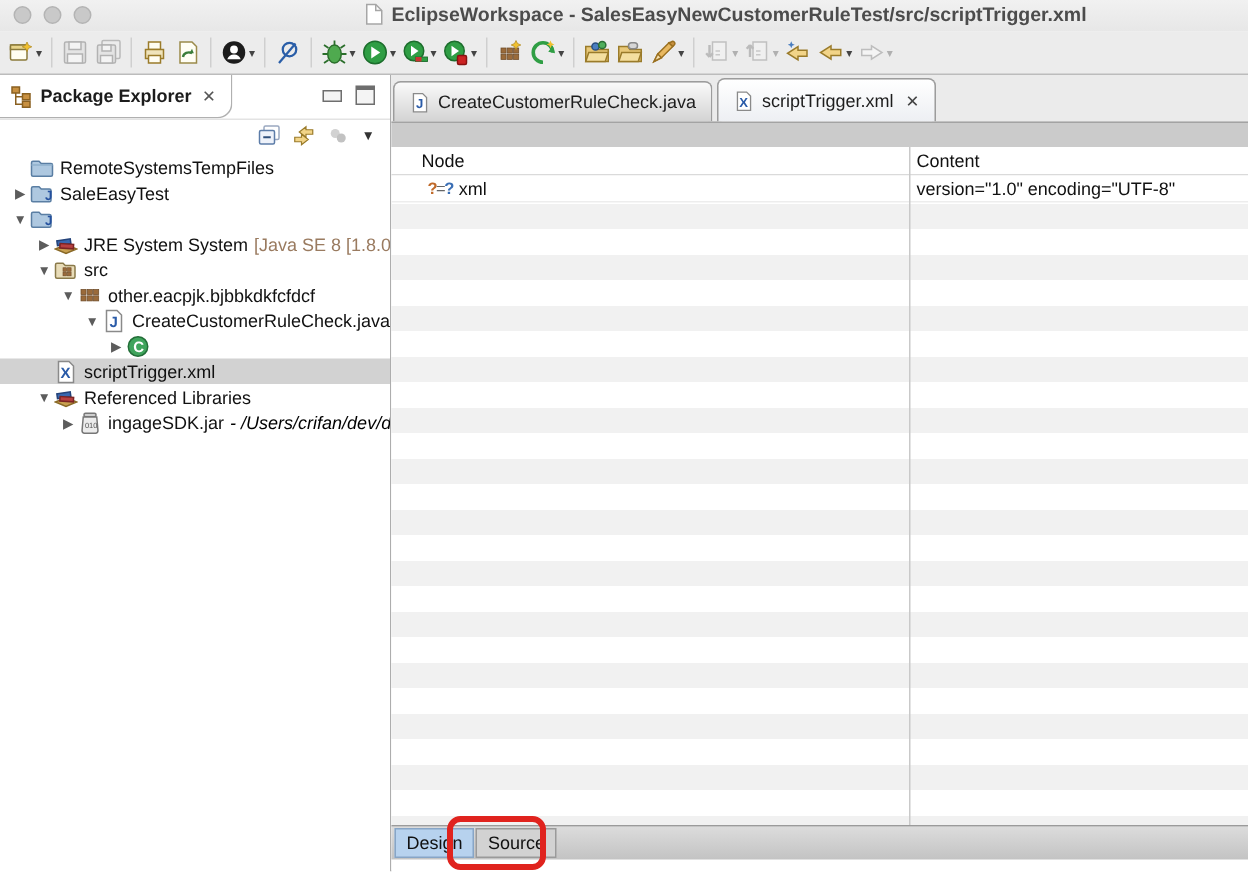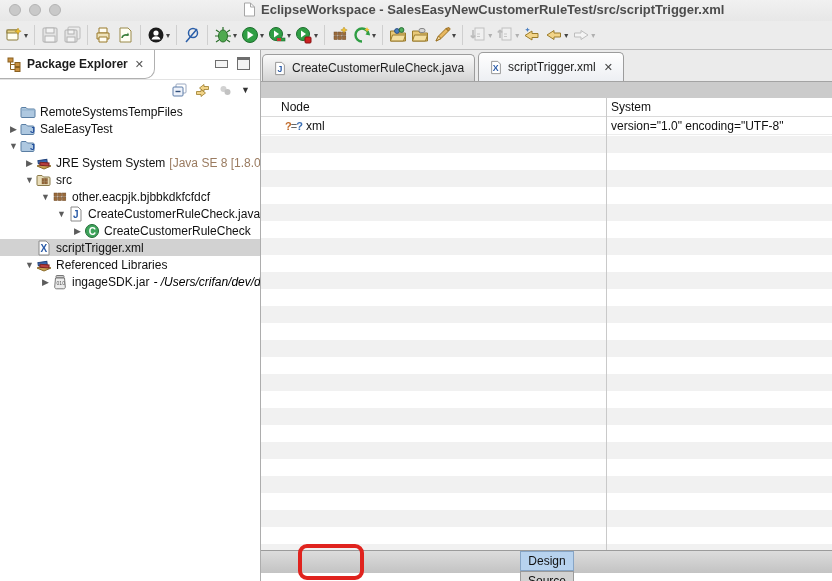--- a/index.html
+++ b/index.html
@@ -69,21 +69,21 @@
   .trow { height:18px; display:flex; align-items:center; font-size:12px; color:#111; border-bottom:1px solid #ededed; position:relative; background:#fff; }
   .nodecell { margin-left:24px; display:flex; align-items:center; gap:4px; }
   .pi-icon { font-weight:bold; font-size:11px; letter-spacing:-1px; }
   .pi-q1 { color:#c06a2a; } .pi-eq { color:#666; font-weight:normal; } .pi-q2 { color:#3b6fb5; }
   .contentcell { position:absolute; left:350px; }
   .stripes { position:absolute; left:0; right:0; top:38px; bottom:0;
              background:repeating-linear-gradient(to bottom,#f1f1f1 0 17px,#ffffff 17px 34px); }
   .vdivider { position:absolute; left:345px; top:0; bottom:0; width:1px; background:#c9c9c9; z-index:3; }
 
   .bottombar { height:23px; background:linear-gradient(#dcdcdc,#c3c3c3); border-top:1px solid #9b9b9b;
-               display:flex; align-items:center; padding-left:2px; position:relative;flex-direction:column; }
+               display:flex; align-items:center; padding-left:2px; position:relative; }
   .btab { font-size:12px; color:#111; padding:2px 7px; border:1px solid #9a9a9a; margin-right:1px; background:#d2d2d2; }
   .btab.sel { background:#b7d2ee; border-color:#87a5c6; }
   .red-annot { position:absolute; left:37px; top:-7px; width:66px; height:36px;
                border:4px solid #e0231e; border-radius:9px; z-index:6; pointer-events:none; }
   .bottomwhite { height:7px; background:#fff; }
 </style>
 </head>
 <body>
 
 <div class="window">
@@ -402,21 +402,20 @@
         </div>
 
         <div class="titem l4">
           <span class="arrow">▶</span>
           <span class="ticon">
               <svg viewBox="0 0 16 16">
                 <circle cx="8" cy="8" r="6.5" fill="#3fa45c" stroke="#236e38"></circle>
                 <text x="4.8" y="11.5" font-size="10" font-weight="bold" fill="#fff" font-family="Liberation Sans,sans-serif">C</text>
               </svg>
             </span>
-          <span>CreateCustomerRuleCheck</span>
         </div>
 
         <div class="titem l1 selected">
           <span class="arrow"></span>
           <span class="ticon">
               <svg viewBox="0 0 16 16">
                 <path d="M3 1h7l3 3v11H3z" fill="#fff" stroke="#8a8a8a"></path>
                 <text x="4.4" y="12" font-size="10" font-weight="bold" fill="#2a5ba8" font-family="Liberation Sans,sans-serif">X</text>
               </svg>
             </span>
@@ -468,21 +467,21 @@
           <span>scriptTrigger.xml</span>
           <span class="tabclose">✕</span>
         </div>
       </div>
 
       <div class="grayband"></div>
 
       <div class="tablearea">
         <div class="thead">
           <span class="th-node">Node</span>
-          <span class="th-content">System</span>
+          <span class="th-content">Content</span>
         </div>
         <div class="trow">
           <span class="nodecell">
             <span class="pi-icon"><span class="pi-q1">?</span><span class="pi-eq">=</span><span class="pi-q2">?</span></span>
             <span>xml</span>
           </span>
           <span class="contentcell">version="1.0" encoding="UTF-8"</span>
         </div>
         <div class="stripes"></div>
         <div class="vdivider"></div>

